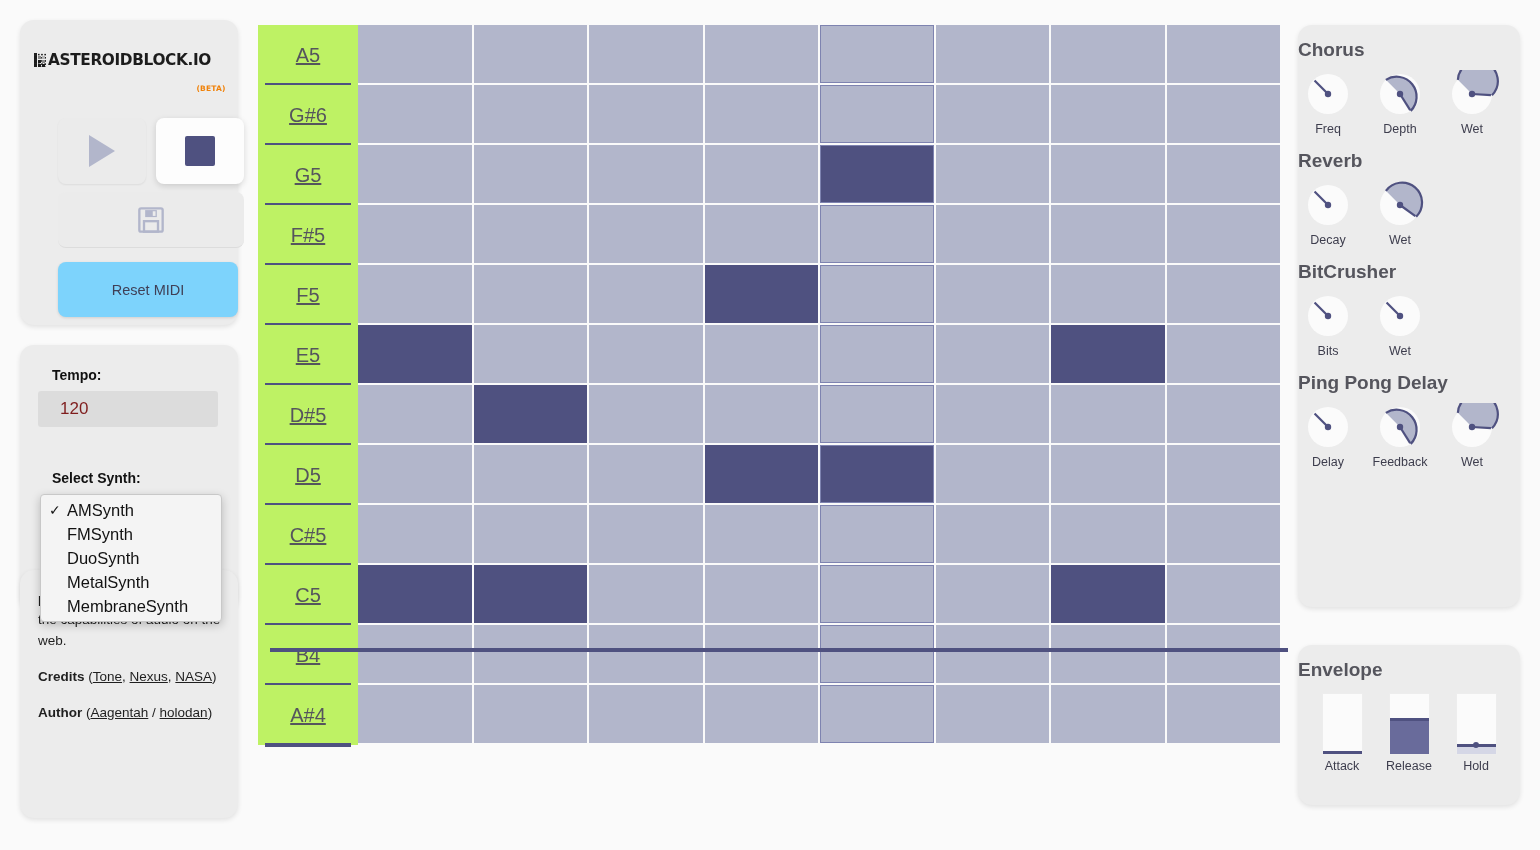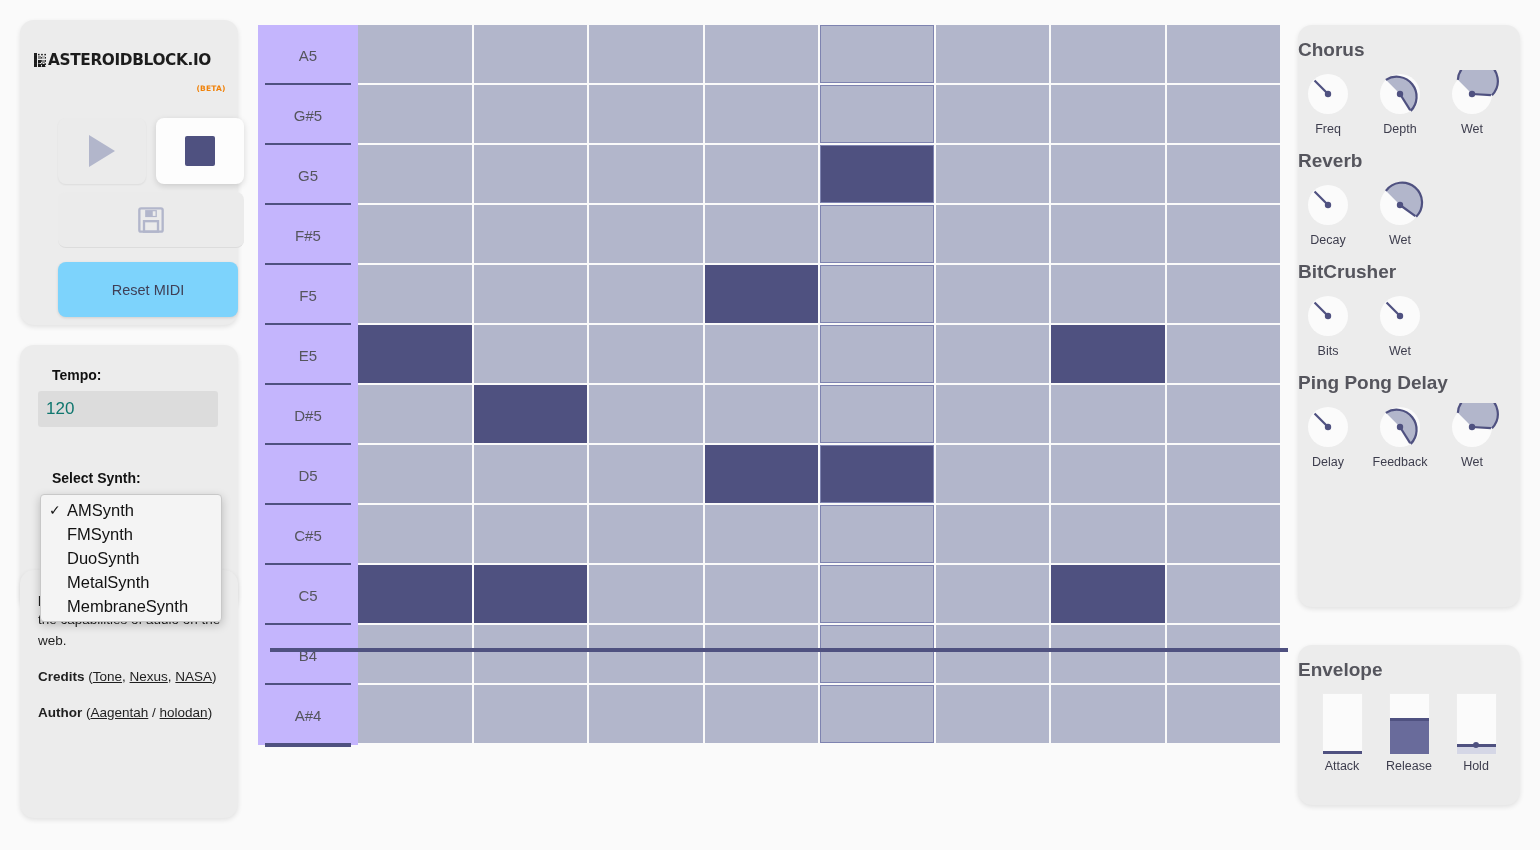--- a/index.html
+++ b/index.html
@@ -91,22 +91,22 @@
   }
 
   
   #settings-panel { left:20px; top:345px; width:218px; height:265px; }
   .field-label {
     position:absolute; left:32px; font-size:14px; font-weight:bold; color:#111;
   }
   .tempo-input {
     position:absolute; left:18px; top:46px; width:180px; height:36px;
     background:#dcdcdc; border:none; border-radius:3px;
-    font-family:"Liberation Sans", sans-serif; font-size:17px; color:#0f766e;
-    padding-left:8px;
+    font-family:"Liberation Sans", sans-serif; font-size:17px; color:#7f1d1d;
+    padding-left:22px;
   }
 
   
   #about-panel { left:20px; top:570px; width:218px; height:248px; }
   .about-text {
     position:absolute; left:18px; top:18px; width:184px;
     font-size:13.5px; line-height:21px; color:#1f1f1f;
   }
   .about-block { margin-top:15px; }
   .about-text a { color:#1f1f1f; text-decoration:underline; }
@@ -127,21 +127,21 @@
 
   
   #sequencer {
     position:absolute; left:258px; top:25px; width:1024px; height:725px;
     background:#fafafa;
   }
   .seq-row { position:relative; display:flex; height:60px; }
   .note-label {
     position:relative; width:100px; flex:0 0 100px;
     display:flex; align-items:center; justify-content:center;
-    font-size:15px; color:#55555d; background:#c4b5fd;
+    font-size:20px; color:#55555d; background:#bef264;text-decoration:underline;
   }
   .note-label::after {
     content:""; position:absolute; left:7px; bottom:-2px; width:86px; height:4px;
     background:#4f5180;
   }
   .cells { display:flex; flex:1; gap:0; }
   .cell {
     flex:1; margin:0 2px 2px 0;
     background:#b2b6cb; cursor:pointer;
   }
@@ -257,21 +257,21 @@
           <div class="cell"></div>
           <div class="cell"></div>
           <div class="cell"></div>
           <div class="cell playhead"></div>
           <div class="cell"></div>
           <div class="cell"></div>
           <div class="cell"></div>
         </div>
       </div>
       <div class="seq-row">
-        <div class="note-label">G#5</div>
+        <div class="note-label">G#6</div>
         <div class="cells">
           <div class="cell"></div>
           <div class="cell"></div>
           <div class="cell"></div>
           <div class="cell"></div>
           <div class="cell playhead"></div>
           <div class="cell"></div>
           <div class="cell"></div>
           <div class="cell"></div>
         </div>

